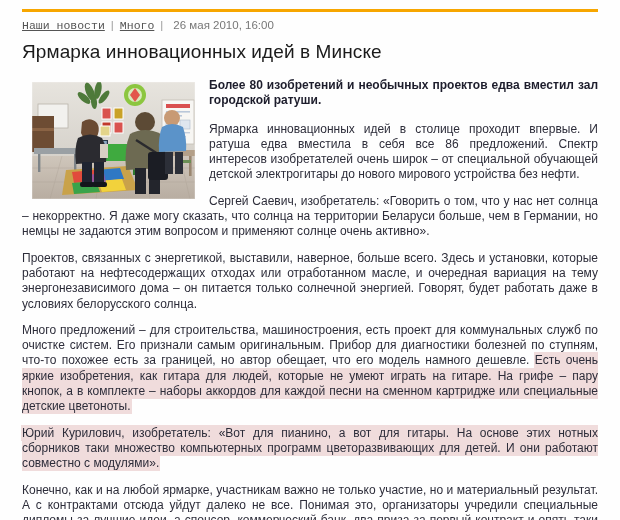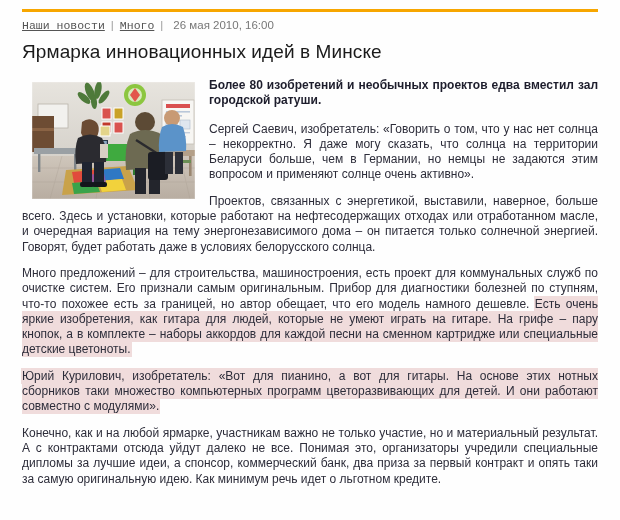--- a/index.html
+++ b/index.html
@@ -252,20 +252,21 @@
           <rect x="133" y="70" width="8" height="22" fill="#2c2f38"></rect>
           <rect x="143" y="70" width="8" height="22" fill="#2c2f38"></rect>
         </g>
 
         <rect x="0" y="0" width="163" height="117" fill="none" stroke="#ffffff" stroke-width="1" opacity="0.35"></rect>
       </svg>
     </div>
 
     <p class="para lead">Более 80 изобретений и необычных проектов едва вместил зал городской ратуши.</p>
 
+    <p class="para">Ярмарка инновационных идей в столице проходит впервые. И ратуша едва вместила в себя все 86 предложений. Спектр интересов изобретателей очень широк – от специальной обучающей детской электрогитары до нового мирового устройства без нефти.</p>
 
     <p class="para">Сергей Саевич, изобретатель: «Говорить о том, что у нас нет солнца – некорректно. Я даже могу сказать, что солнца на территории Беларуси больше, чем в Германии, но немцы не задаются этим вопросом и применяют солнце очень активно».</p>
 
     <p class="para">Проектов, связанных с энергетикой, выставили, наверное, больше всего. Здесь и установки, которые работают на нефтесодержащих отходах или отработанном масле, и очередная вариация на тему энергонезависимого дома – он питается только солнечной энергией. Говорят, будет работать даже в условиях белорусского солнца.</p>
 
     <p class="para"><span>Много предложений – для строительства, машиностроения, есть проект для коммунальных служб по очистке систем. Его признали самым оригинальным. Прибор для диагностики болезней по ступням, что-то похожее есть за границей, но автор обещает, что его модель намного дешевле. </span><span class="hl">Есть очень яркие изобретения, как гитара для людей, которые не умеют играть на гитаре. На грифе – пару кнопок, а в комплекте – наборы аккордов для каждой песни на сменном картридже или специальные детские цветоноты.</span></p>
 
     <p class="para"><span class="hl">Юрий Курилович, изобретатель: «Вот для пианино, а вот для гитары. На основе этих нотных сборников таки множество компьютерных программ цветоразвивающих для детей. И они работают совместно с модулями».</span></p>
 
     <p class="para last">Конечно, как и на любой ярмарке, участникам важно не только участие, но и материальный результат. А с контрактами отсюда уйдут далеко не все. Понимая это, организаторы учредили специальные дипломы за лучшие идеи, а спонсор, коммерческий банк, два приза за первый контракт и опять таки за самую оригинальную идею. Как минимум речь идет о льготном кредите.</p>

